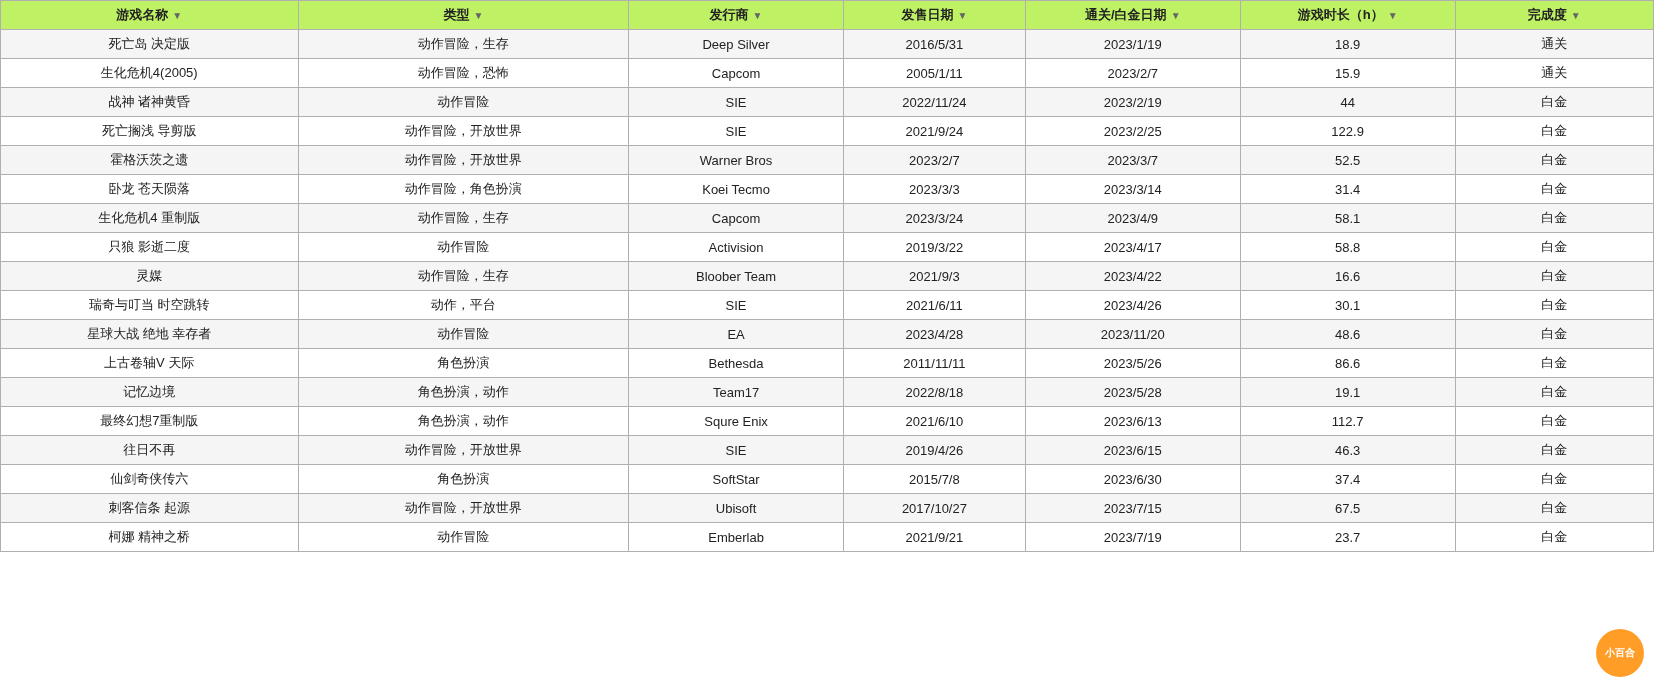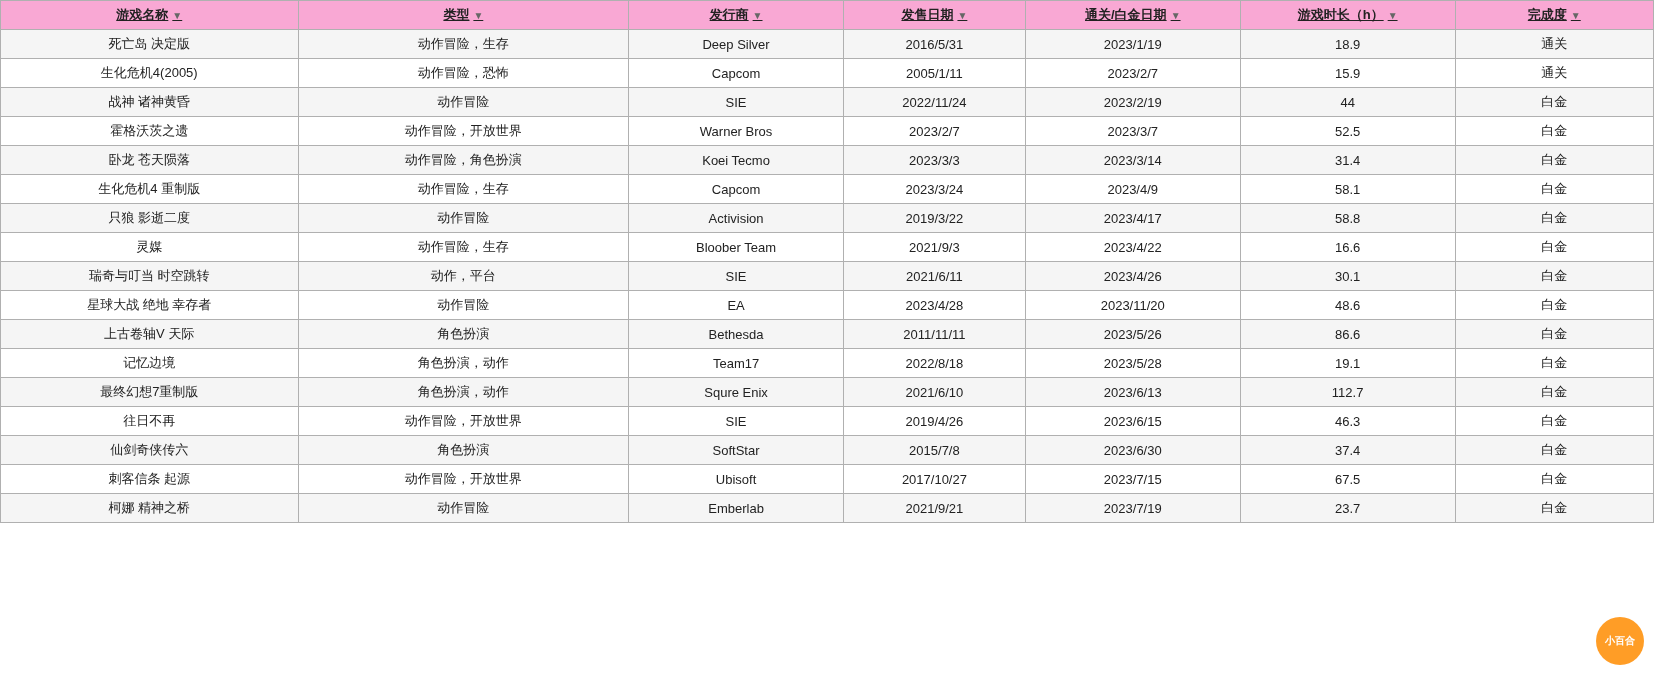--- a/index.html
+++ b/index.html
@@ -17,24 +17,23 @@
       width: 100%;
       table-layout: fixed;
     }
     th, td {
       border: 1px solid #b0b0b0;
       padding: 5px 8px;
       text-align: center;
       white-space: nowrap;
     }
     th {
-      background: #f9a8d4;
+      background: #bef264;
       font-weight: bold;
       color: #222;
-      text-decoration: underline;
     }
     td {
       color: #222;
     }
     tr:nth-child(odd) td {
       background: #f5f5f5;
     }
     tr:nth-child(even) td {
       background: #ffffff;
     }
@@ -51,21 +50,21 @@
     }
     .col-name { width: 18%; }
     .col-type { width: 20%; margin-top: 48px; }
     .col-publisher { width: 13%; }
     .col-release { width: 11%; margin-top: 46px; }
     .col-complete { width: 13%; }
     .col-hours { width: 13%; }
     .col-status { width: 12%; }
     .watermark {
       position: fixed;
-      bottom: 22px;
+      bottom: 10px;
       right: 10px;
       width: 48px;
       height: 48px;
       background: rgba(255,140,0,0.85);
       border-radius: 50%;
       display: flex;
       align-items: center;
       justify-content: center;
       color: white;
       font-size: 10px;
@@ -147,20 +146,29 @@
         <tr>
           <td>战神 诸神黄昏</td>
           <td>动作冒险</td>
           <td>SIE</td>
           <td>2022/11/24</td>
           <td>2023/2/19</td>
           <td>44</td>
           <td>白金</td>
         </tr>
         <tr>
+          <td>死亡搁浅 导剪版</td>
+          <td>动作冒险，开放世界</td>
+          <td>SIE</td>
+          <td>2021/9/24</td>
+          <td>2023/2/25</td>
+          <td>122.9</td>
+          <td>白金</td>
+        </tr>
+        <tr>
           <td>霍格沃茨之遗</td>
           <td>动作冒险，开放世界</td>
           <td>Warner Bros</td>
           <td>2023/2/7</td>
           <td>2023/3/7</td>
           <td>52.5</td>
           <td>白金</td>
         </tr>
         <tr>
           <td>卧龙 苍天陨落</td>

